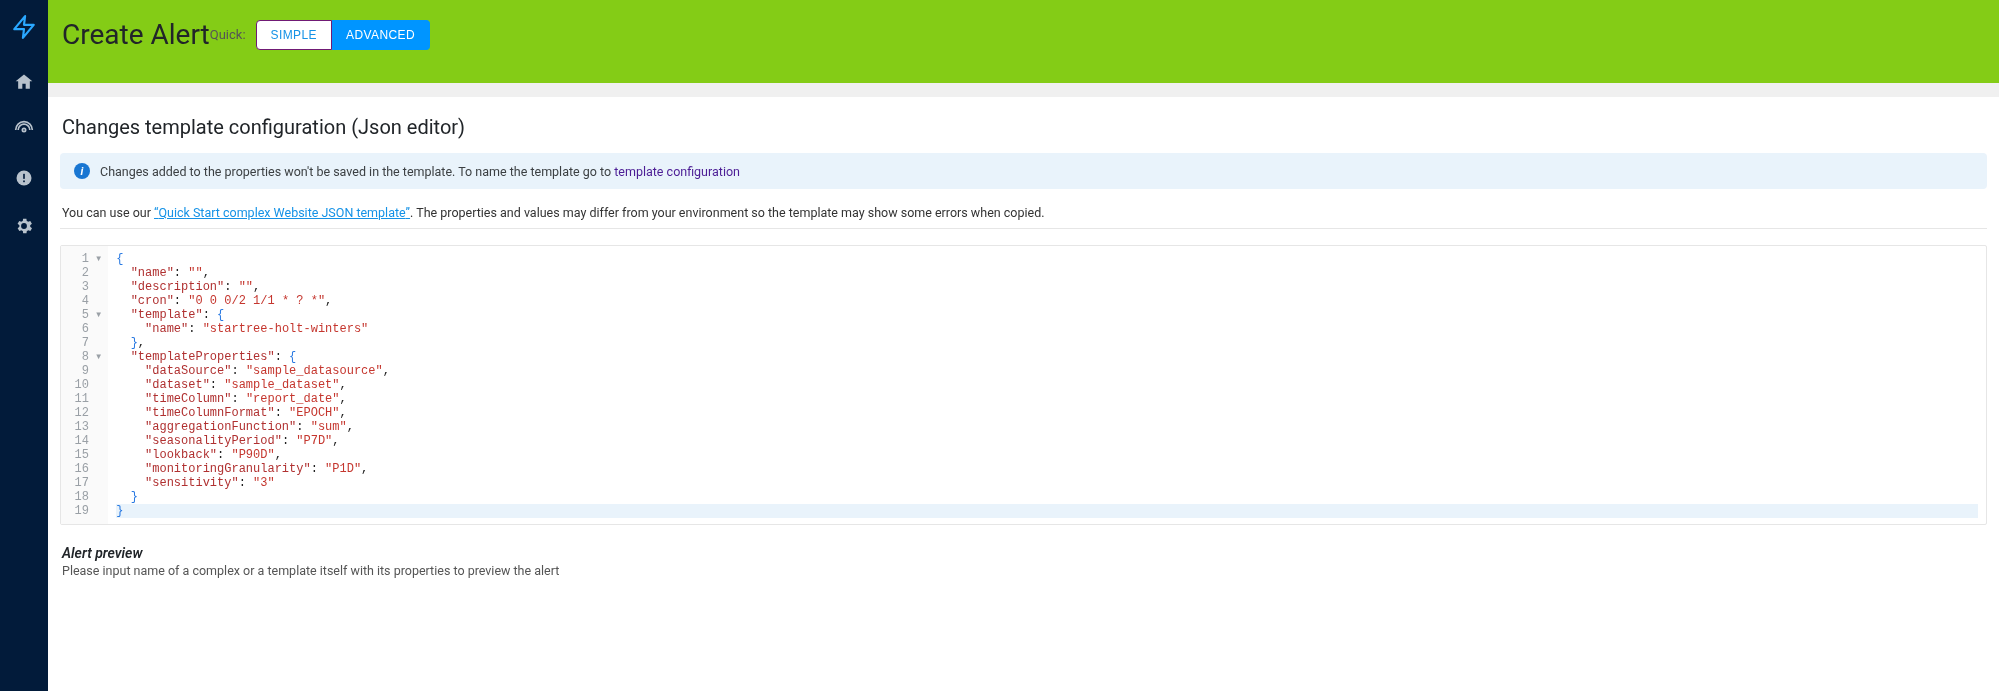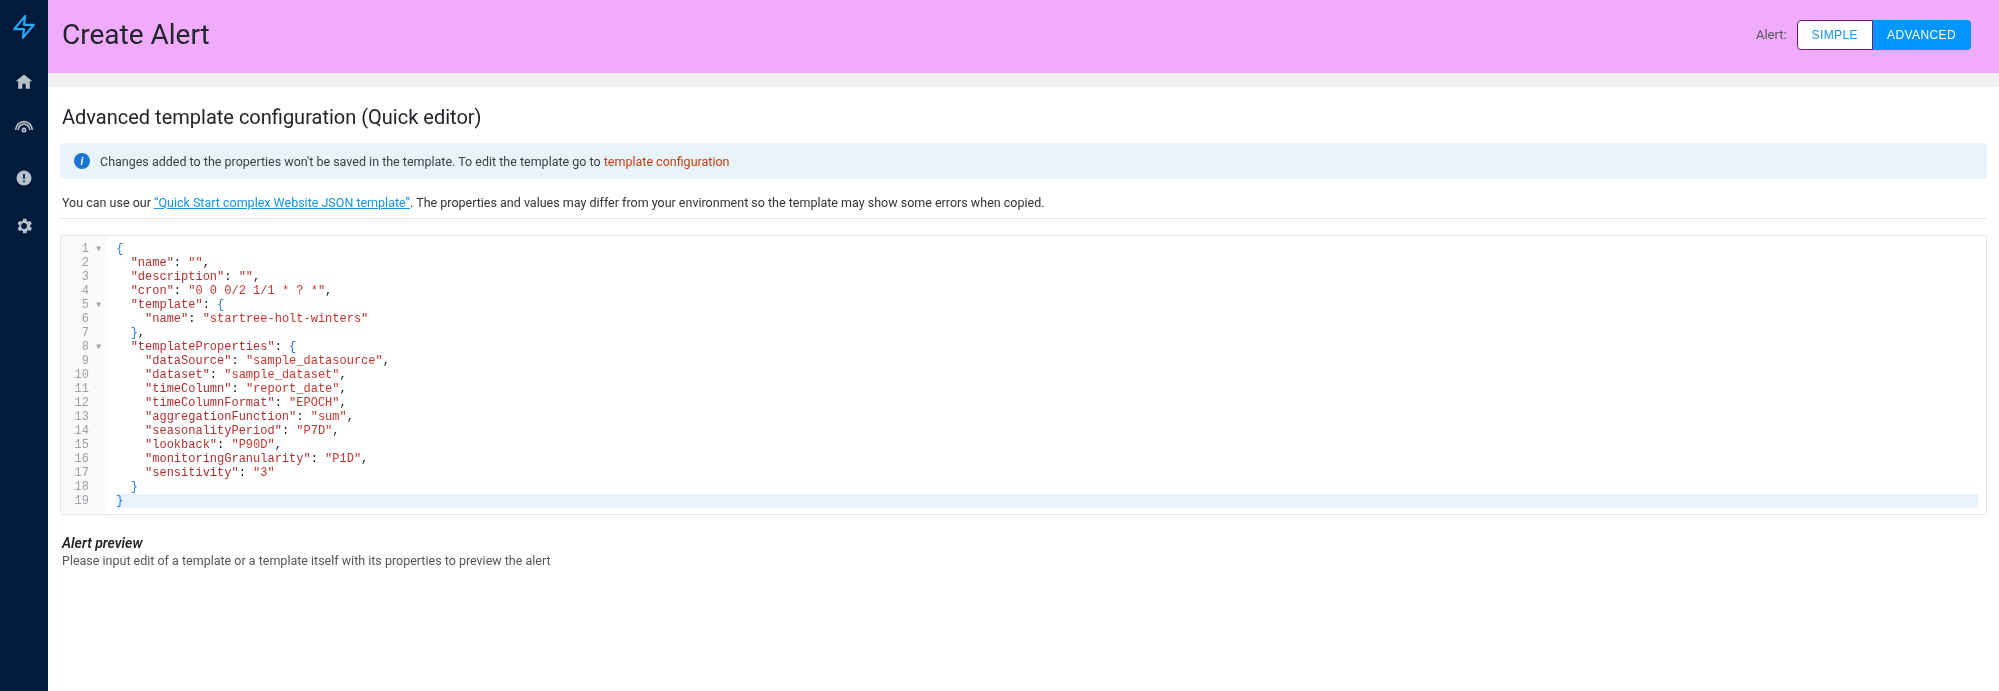--- a/index.html
+++ b/index.html
@@ -22,23 +22,23 @@
     display: flex; align-items: center; justify-content: center;
     color: #b8c2cc;
     cursor: pointer;
   }
   .sidebar .nav-icon svg { width: 20px; height: 20px; }
 
   
   .main { flex: 1; display: flex; flex-direction: column; min-width: 0; }
 
   .header {
-    display: flex; align-items: center; justify-content: space-between;
-    padding: 18px 28px 22px 14px;
-    background: #f0abfc;
+    display: flex; align-items: center; 
+    padding: 18px 28px 32px 14px;
+    background: #84cc16;
   }
   .page-title { font-size: 28px; font-weight: 400; color: #212529; }
 
   .view-switch { display: flex; align-items: center; gap: 10px; }
   .view-label { font-size: 13px; color: #555; }
   .btn-group { display: inline-flex; border: none; }
   .btn-toggle {
     font-size: 12px; letter-spacing: .4px;
     padding: 7px 14px;
     border: 1px solid #701a75;
@@ -63,21 +63,21 @@
     font-size: 12.5px; color: #3c4043;
     margin-bottom: 16px;
   }
   .info-banner .info-icon {
     width: 16px; height: 16px; border-radius: 50%;
     background: #1976d2; color: #fff;
     display: inline-flex; align-items: center; justify-content: center;
     font-size: 11px; font-weight: bold; font-style: italic;
     flex-shrink: 0;
   }
-  .info-banner a { color: #c2410c; text-decoration: none; }
+  .info-banner a { color: #4c1d95; text-decoration: none; }
 
   .helper-line { font-size: 12.5px; color: #333; margin: 2px 2px 4px; }
   .helper-line a { color: #1592e6; text-decoration: underline; }
   .helper-line a::before { content: "\201C"; }
   .helper-line a::after  { content: "\201D"; }
 
   .hr { border: none; border-top: 1px solid #e6e6e6; margin: 8px 0 16px; }
 
   
   .editor {
@@ -155,51 +155,51 @@
         <path d="M19.4 13a7.8 7.8 0 0 0 .1-1 7.8 7.8 0 0 0-.1-1l2.1-1.6-2-3.5-2.5 1a7.6 7.6 0 0 0-1.7-1l-.4-2.6h-4l-.4 2.6a7.6 7.6 0 0 0-1.7 1l-2.5-1-2 3.5L6.5 11a7.8 7.8 0 0 0-.1 1 7.8 7.8 0 0 0 .1 1l-2.1 1.6 2 3.5 2.5-1a7.6 7.6 0 0 0 1.7 1l.4 2.6h4l.4-2.6a7.6 7.6 0 0 0 1.7-1l2.5 1 2-3.5Zm-7.4 2.5A3.5 3.5 0 1 1 15.5 12 3.5 3.5 0 0 1 12 15.5Z"></path>
       </svg>
   </div>
 </nav>
 
 <div class="main">
 
   <div class="header">
     <h1 class="page-title">Create Alert</h1>
     <div class="view-switch">
-      <span class="view-label">Alert:</span>
+      <span class="view-label">Quick:</span>
       <div class="btn-group">
         <button class="btn-toggle left">SIMPLE</button>
         <button class="btn-toggle right active">ADVANCED</button>
       </div>
     </div>
   </div>
 
   <div class="divider-band"></div>
 
   <div class="content">
-    <h2 class="section-title">Advanced template configuration (Quick editor)</h2>
+    <h2 class="section-title">Changes template configuration (Json editor)</h2>
 
     <div class="info-banner">
       <span class="info-icon">i</span>
       <span>
-        <span>Changes added to the properties won't be saved in the template. To edit the template go to</span>
+        <span>Changes added to the properties won't be saved in the template. To name the template go to</span>
         <a href="#">template configuration</a>
       </span>
     </div>
 
     <p class="helper-line">
       <span>You can use our </span><a href="#">Quick Start complex Website JSON template</a><span>. The properties and values may differ from your environment so the template may show some errors when copied.</span>
     </p>
 
     <hr class="hr">
 
     <div class="editor">
       <div class="editor-body">
         <div class="gutter" id="gutter"><span class="gutter-line">1</span><span class="gutter-line">2</span><span class="gutter-line">3</span><span class="gutter-line">4</span><span class="gutter-line">5</span><span class="gutter-line">6</span><span class="gutter-line">7</span><span class="gutter-line">8</span><span class="gutter-line">9</span><span class="gutter-line">10</span><span class="gutter-line">11</span><span class="gutter-line">12</span><span class="gutter-line">13</span><span class="gutter-line">14</span><span class="gutter-line">15</span><span class="gutter-line">16</span><span class="gutter-line">17</span><span class="gutter-line">18</span><span class="gutter-line">19</span></div>
         <div class="fold-col" id="folds"><span class="fold-mark">▾</span><span class="fold-mark"> </span><span class="fold-mark"> </span><span class="fold-mark"> </span><span class="fold-mark">▾</span><span class="fold-mark"> </span><span class="fold-mark"> </span><span class="fold-mark">▾</span><span class="fold-mark"> </span><span class="fold-mark"> </span><span class="fold-mark"> </span><span class="fold-mark"> </span><span class="fold-mark"> </span><span class="fold-mark"> </span><span class="fold-mark"> </span><span class="fold-mark"> </span><span class="fold-mark"> </span><span class="fold-mark"> </span><span class="fold-mark"> </span></div>
         <div class="code" id="code"><div class="line"><span class="tok-brace">{</span></div><div class="line">  <span class="tok-key">"name"</span><span class="tok-punct">: </span><span class="tok-str">""</span><span class="tok-punct">,</span></div><div class="line">  <span class="tok-key">"description"</span><span class="tok-punct">: </span><span class="tok-str">""</span><span class="tok-punct">,</span></div><div class="line">  <span class="tok-key">"cron"</span><span class="tok-punct">: </span><span class="tok-str">"0 0 0/2 1/1 * ? *"</span><span class="tok-punct">,</span></div><div class="line">  <span class="tok-key">"template"</span><span class="tok-punct">: </span><span class="tok-brace">{</span></div><div class="line">    <span class="tok-key">"name"</span><span class="tok-punct">: </span><span class="tok-str">"startree-holt-winters"</span></div><div class="line">  <span class="tok-brace">}</span><span class="tok-punct">,</span></div><div class="line">  <span class="tok-key">"templateProperties"</span><span class="tok-punct">: </span><span class="tok-brace">{</span></div><div class="line">    <span class="tok-key">"dataSource"</span><span class="tok-punct">: </span><span class="tok-str">"sample_datasource"</span><span class="tok-punct">,</span></div><div class="line">    <span class="tok-key">"dataset"</span><span class="tok-punct">: </span><span class="tok-str">"sample_dataset"</span><span class="tok-punct">,</span></div><div class="line">    <span class="tok-key">"timeColumn"</span><span class="tok-punct">: </span><span class="tok-str">"report_date"</span><span class="tok-punct">,</span></div><div class="line">    <span class="tok-key">"timeColumnFormat"</span><span class="tok-punct">: </span><span class="tok-str">"EPOCH"</span><span class="tok-punct">,</span></div><div class="line">    <span class="tok-key">"aggregationFunction"</span><span class="tok-punct">: </span><span class="tok-str">"sum"</span><span class="tok-punct">,</span></div><div class="line">    <span class="tok-key">"seasonalityPeriod"</span><span class="tok-punct">: </span><span class="tok-str">"P7D"</span><span class="tok-punct">,</span></div><div class="line">    <span class="tok-key">"lookback"</span><span class="tok-punct">: </span><span class="tok-str">"P90D"</span><span class="tok-punct">,</span></div><div class="line">    <span class="tok-key">"monitoringGranularity"</span><span class="tok-punct">: </span><span class="tok-str">"P1D"</span><span class="tok-punct">,</span></div><div class="line">    <span class="tok-key">"sensitivity"</span><span class="tok-punct">: </span><span class="tok-str">"3"</span></div><div class="line">  <span class="tok-brace">}</span></div><div class="line hl"><span class="tok-brace">}</span></div></div>
       </div>
     </div>
 
     <h3 class="preview-title">Alert preview</h3>
-    <p class="preview-sub">Please input edit of a template or a template itself with its properties to preview the alert</p>
+    <p class="preview-sub">Please input name of a complex or a template itself with its properties to preview the alert</p>
   </div>
 </div>
 
 </body></html>

